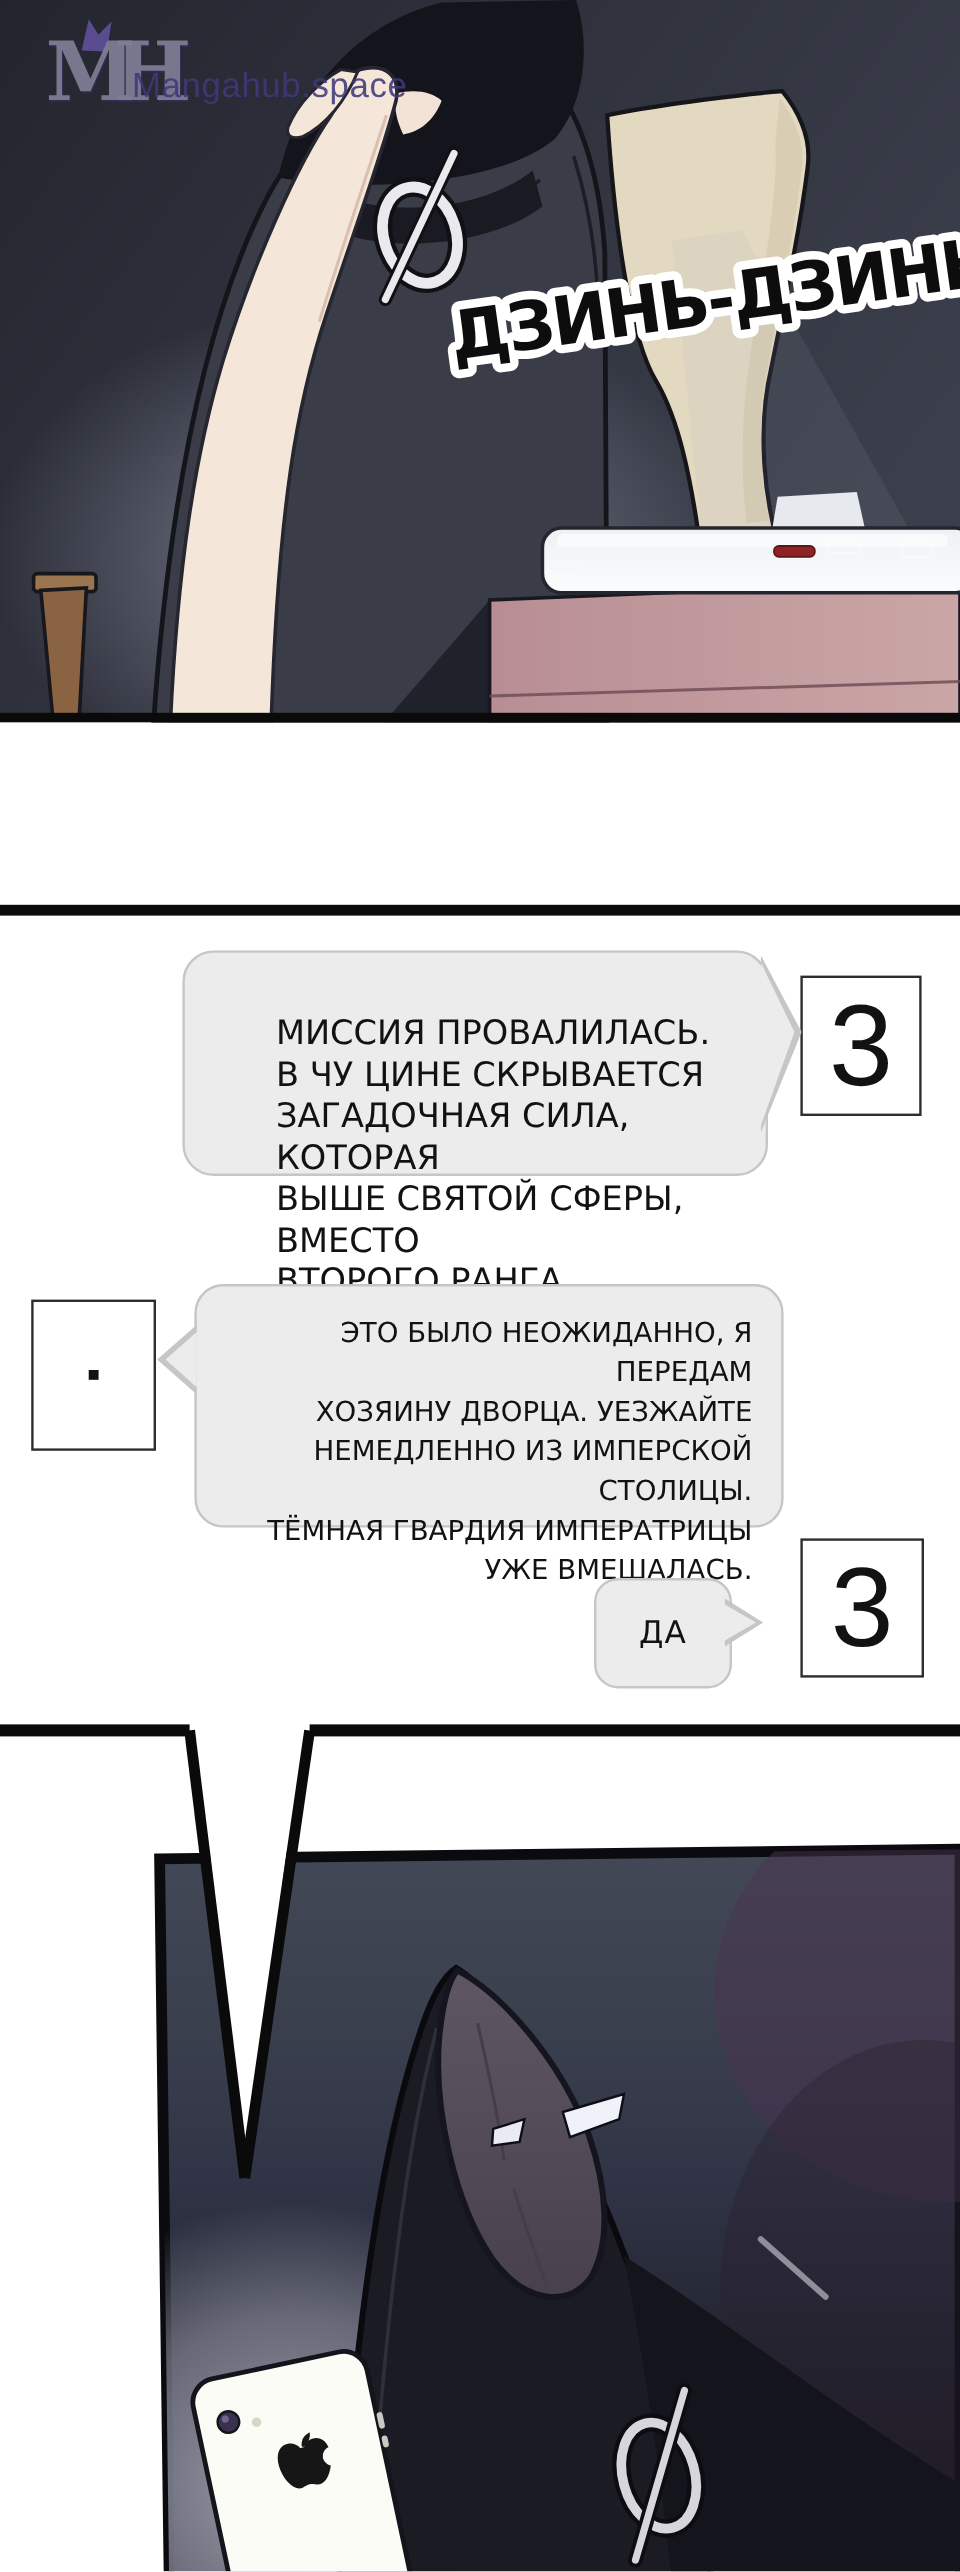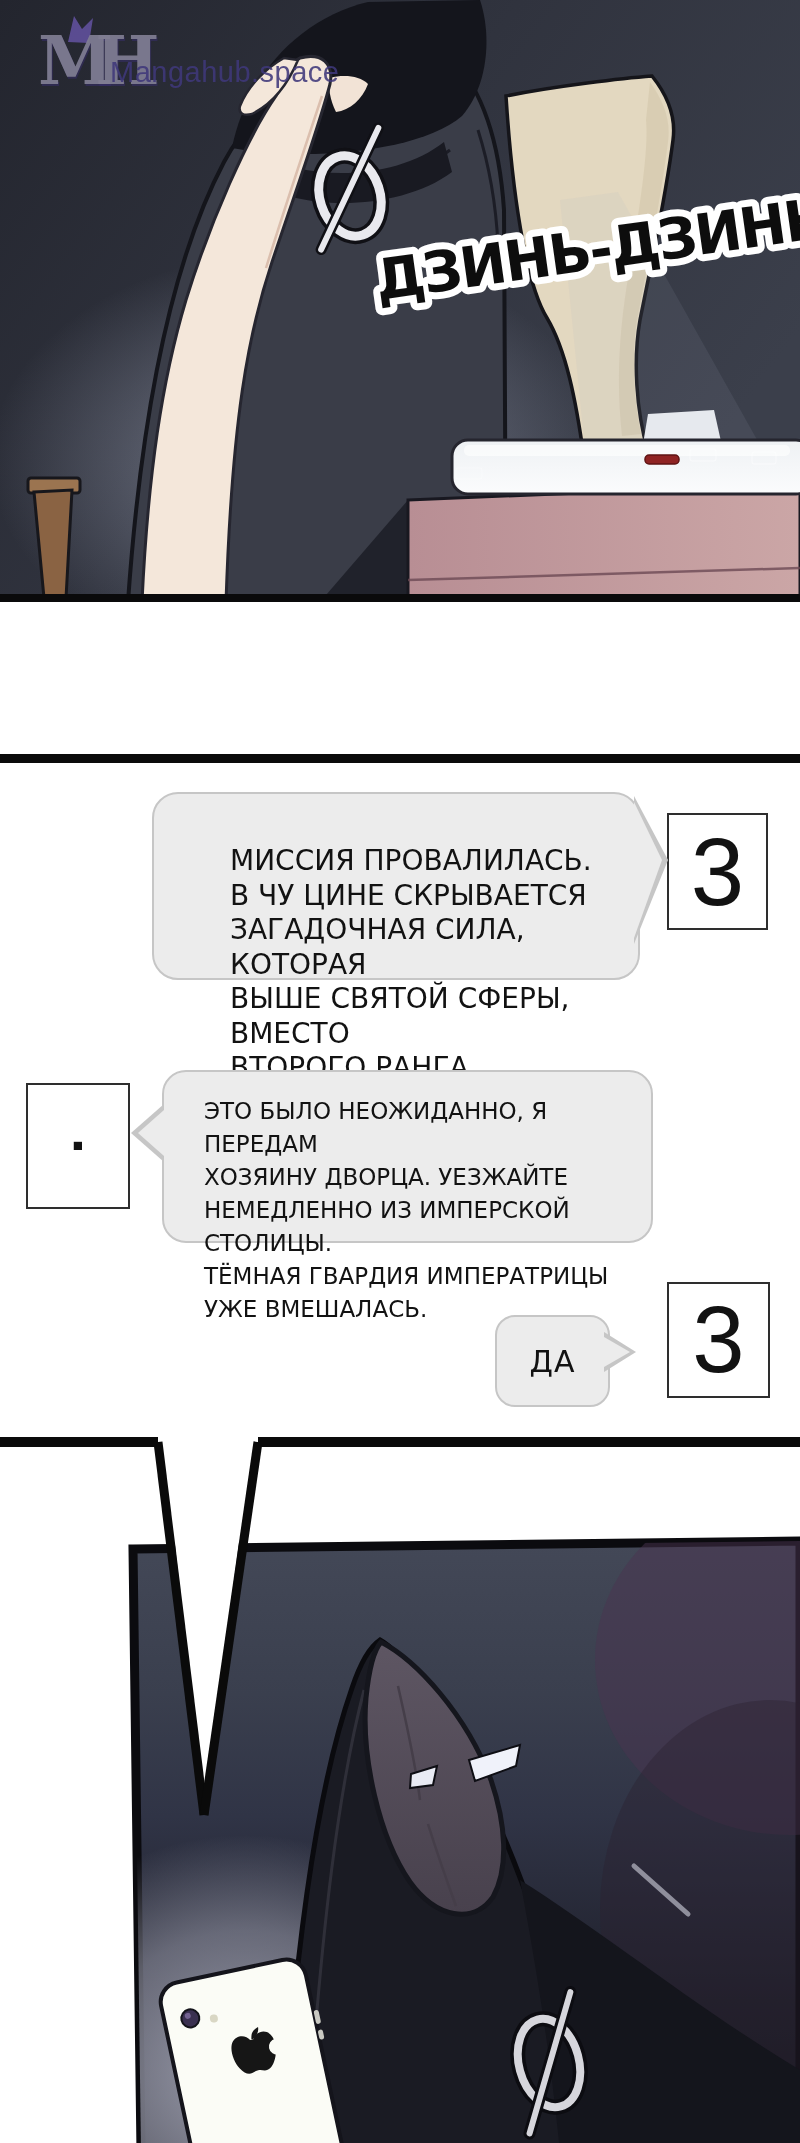--- a/index.html
+++ b/index.html
@@ -30,25 +30,25 @@
   #bar{left:0;top:754px;width:800px;height:9px;background:#0b0b0b;}
 
   
   .bubble{
     position:absolute;background:#ececec;border:2px solid #c6c6c6;
     box-sizing:border-box;color:#121212;
   }
   .bubble-text{white-space:pre-line;font-weight:500;}
   #bubble1{left:152px;top:792px;width:488px;height:188px;border-radius:26px;padding-left:28px;}
   #bubble1 .bubble-text{padding:50px 30px 0 48px;font-size:28px;line-height:34.5px;}
-  #bubble2{left:162px;top:1070px;width:491px;height:173px;border-radius:24px;}
+  #bubble2{left:162px;top:1070px;width:491px;height:203px;border-radius:24px;text-align:right;}
   #bubble2 .bubble-text{padding:23px 24px 0 40px;font-size:23px;line-height:33px;}
   #bubble3{left:495px;top:1315px;width:115px;height:92px;border-radius:20px;
     display:flex;align-items:center;justify-content:center;}
-  #bubble3 .bubble-text{font-size:30px;letter-spacing:1px;padding:0;}
+  #bubble3 .bubble-text{font-size:26px;letter-spacing:1px;padding:0;}
 
   .avatar{
     position:absolute;background:#ffffff;border:2px solid #2e2e2e;
     box-sizing:border-box;display:flex;align-items:center;justify-content:center;
     color:#121212;font-family:"Liberation Sans",sans-serif;
   }
   #avatar1{left:667px;top:813px;width:101px;height:117px;font-size:96px;}
   #avatar2{left:26px;top:1083px;width:104px;height:126px;font-size:17px;}
   #avatar3{left:667px;top:1282px;width:103px;height:116px;font-size:94px;}
 

